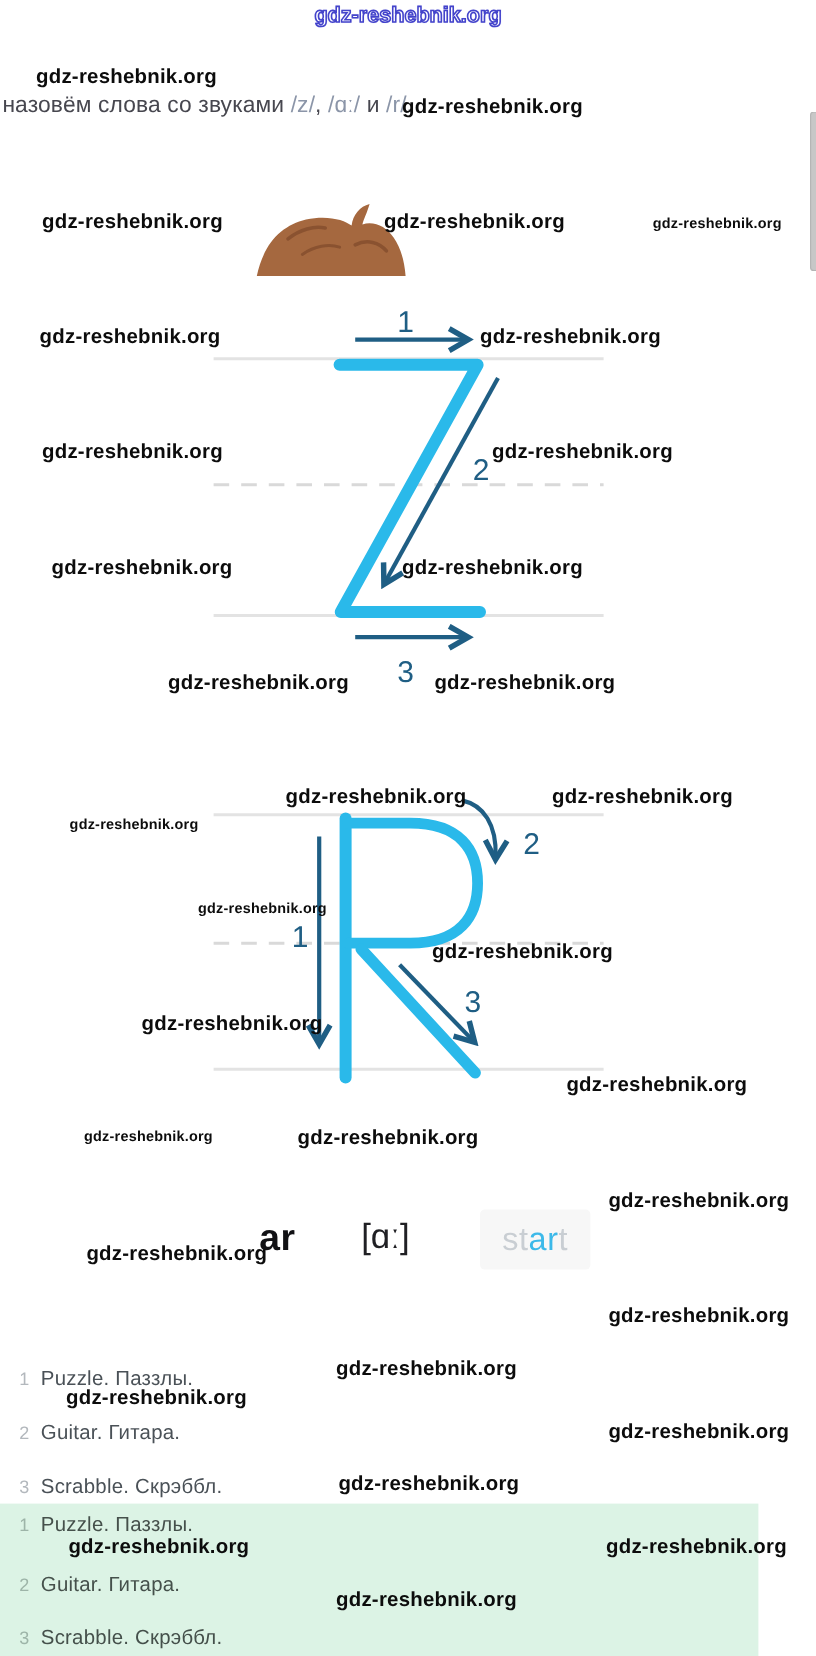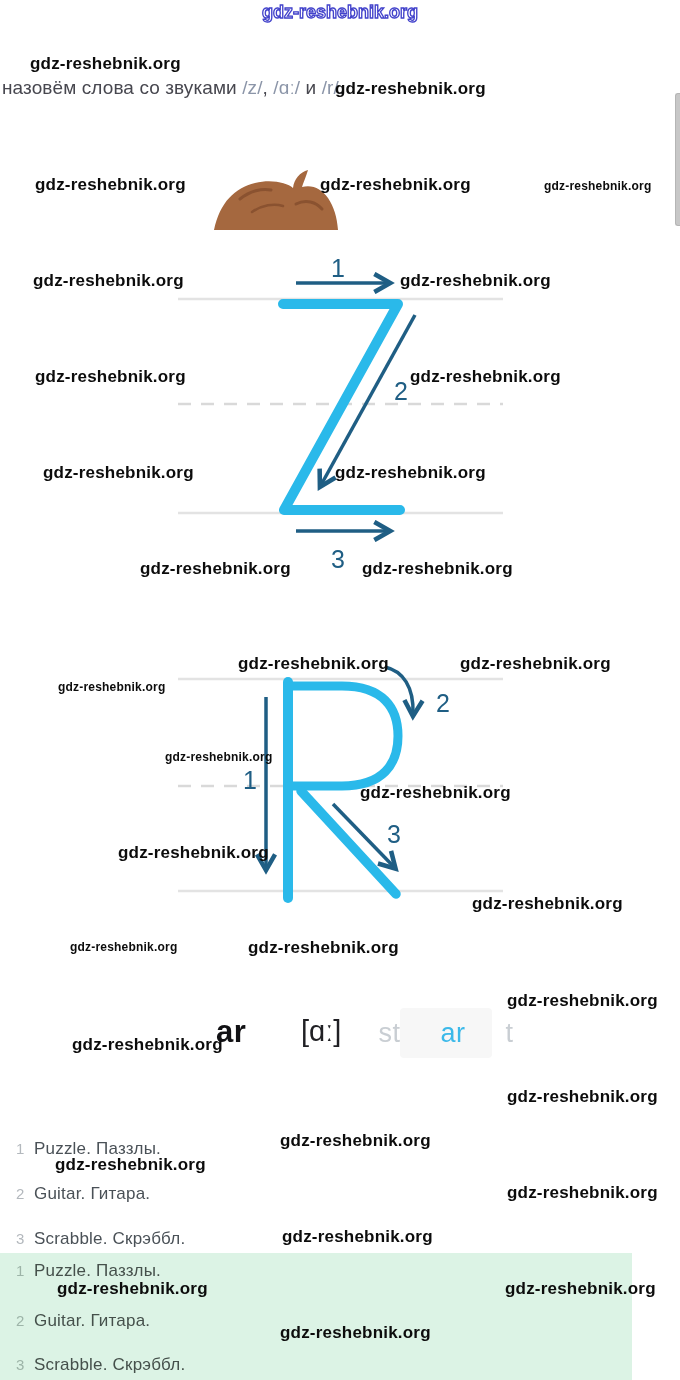--- a/index.html
+++ b/index.html
@@ -45,21 +45,21 @@
     font-size:31px; font-weight:bold; color:#111114; letter-spacing:0.5px;
   }
   .phoneme {
     position:absolute; left:301px; top:1015px;
     font-size:29px; font-weight:400; color:#202024;
   }
   .start-card {
     position:absolute; left:400px; top:1008px; width:92px; height:50px;
     background:#f7f7f7; border-radius:4px;
     display:flex; align-items:center; justify-content:center;
-    font-size:27px; font-weight:500; letter-spacing:0.5px;gap:40px;
+    font-size:27px; font-weight:500; letter-spacing:0.5px;
   }
   .start-card .gray { color:#c9ced3; }
   .start-card .blue { color:#3cb9e9; }
   
   .ans-row { position:absolute; display:flex; align-items:baseline; }
   .ans-num { width:18px; font-size:15px; color:#b3b8bd; font-weight:500; }
   .ans-text { font-size:17px; color:#4a5157; font-weight:500; letter-spacing:0.2px; }
   .green-box {
     position:absolute; left:0; top:1253px; width:632px; height:127px;
     background:#dcf3e5;

